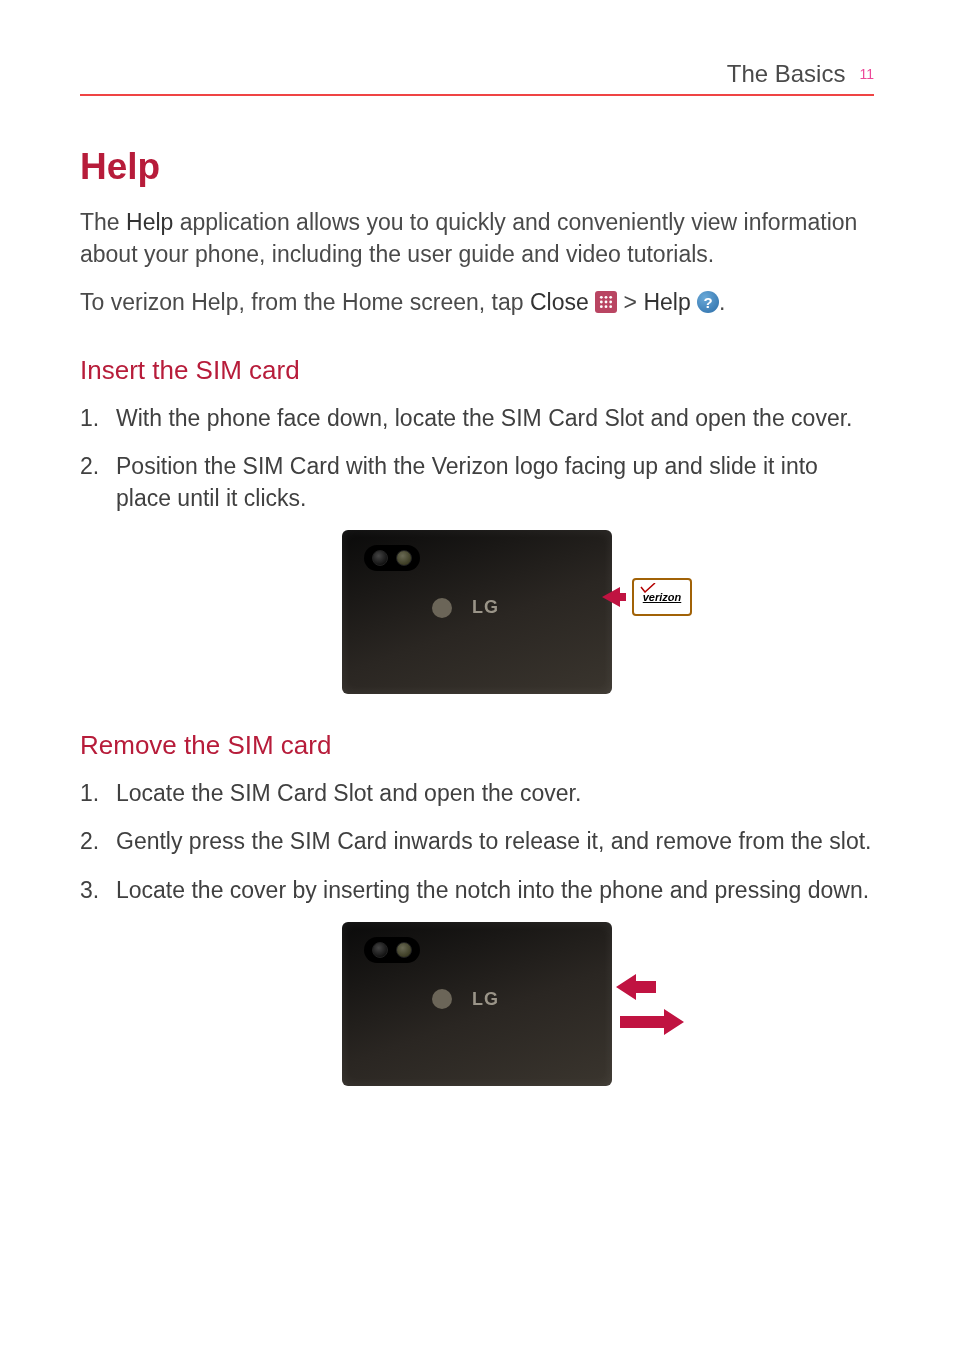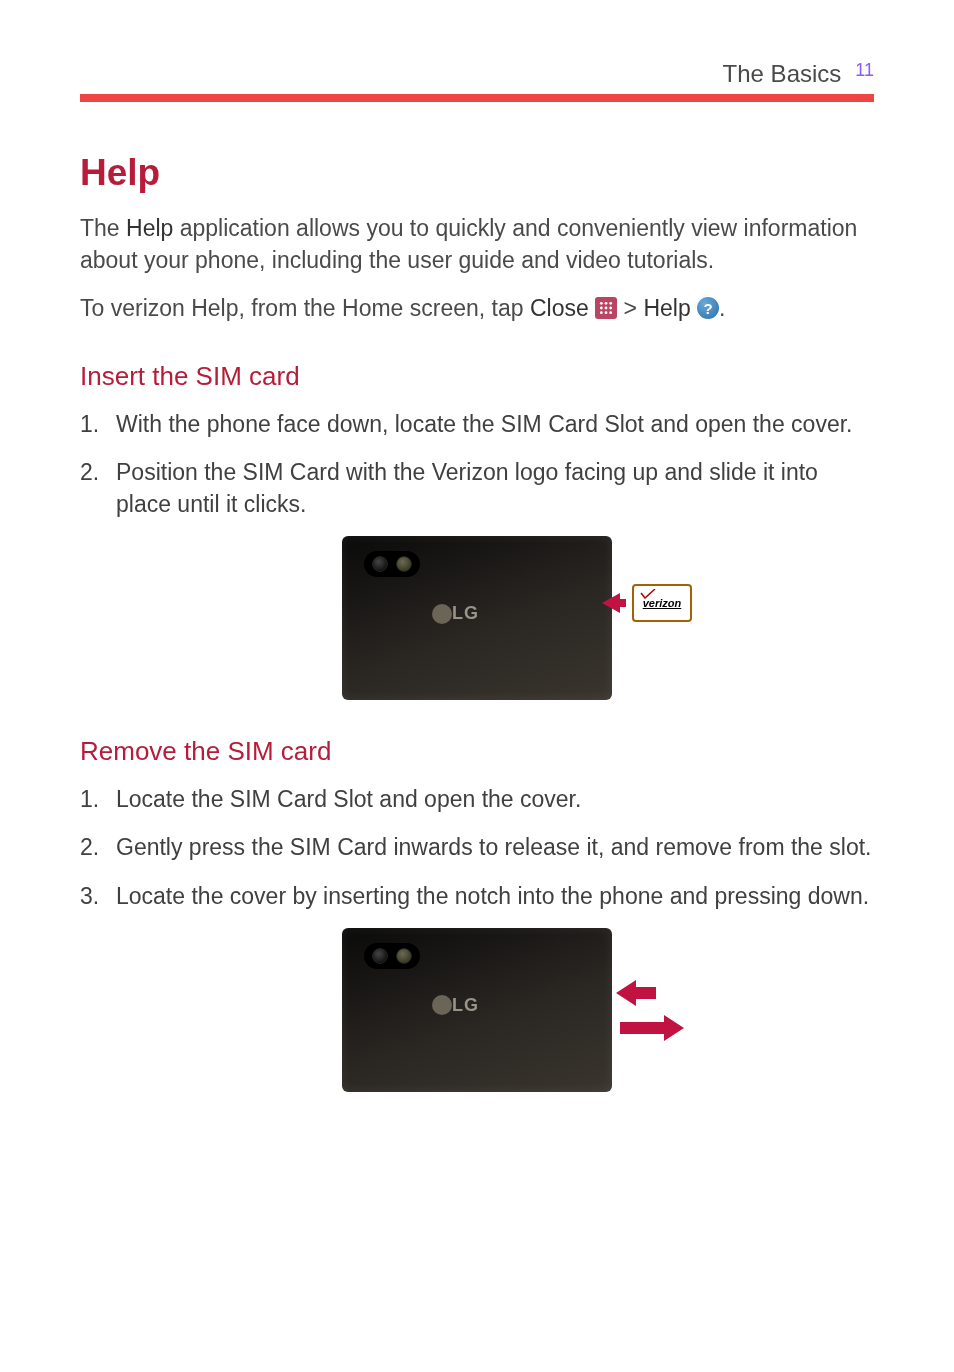--- a/index.html
+++ b/index.html
@@ -8,34 +8,34 @@
       height: 1372px;
       background: #ffffff;
       font-family: "Helvetica Neue", Helvetica, Arial, sans-serif;
       color: #4a4a4a;
       padding: 60px 80px;
       font-weight: 300;
     }
     .header {
       display: flex;
       justify-content: flex-end;
-      align-items: flex-start;
-      border-bottom: 8px solid #ef4444;
+      align-items: center;
+      border-bottom: 2px solid #ef4444;
       padding-bottom: 6px;
       margin-bottom: 50px;
       gap: 14px;
     }
     .section-name {
       font-size: 24px;
       color: #4a4a4a;
       font-weight: 300;
     }
     .page-num {
-      font-size: 18px;
-      color: #8b5cf6;
+      font-size: 14px;
+      color: #ec4899;
       font-weight: 500;
     }
     .h1 {
       font-size: 37px;
       font-weight: 600;
       color: #b71c3a;
       margin-bottom: 18px;
     }
     .body {
       font-size: 23px;
@@ -116,21 +116,21 @@
       padding: 0 4px;
     }
     .lens {
       width: 16px; height: 16px; border-radius: 50%;
       background: radial-gradient(circle at 40% 35%, #444, #000);
       border: 1px solid #222;
     }
     .lg-logo {
       position: absolute;
       top: 67px; left: 90px;
-      display: flex; align-items: center; gap: 0;
+      display: flex; align-items: center; gap: 20px;
       color: #9a9488;
       font-weight: 700;
       font-size: 18px;
       letter-spacing: 1px;
     }
     .lg-dot {
       width: 20px; height: 20px; border-radius: 50%;
       background: #6b6558;
       position: relative;
     }

